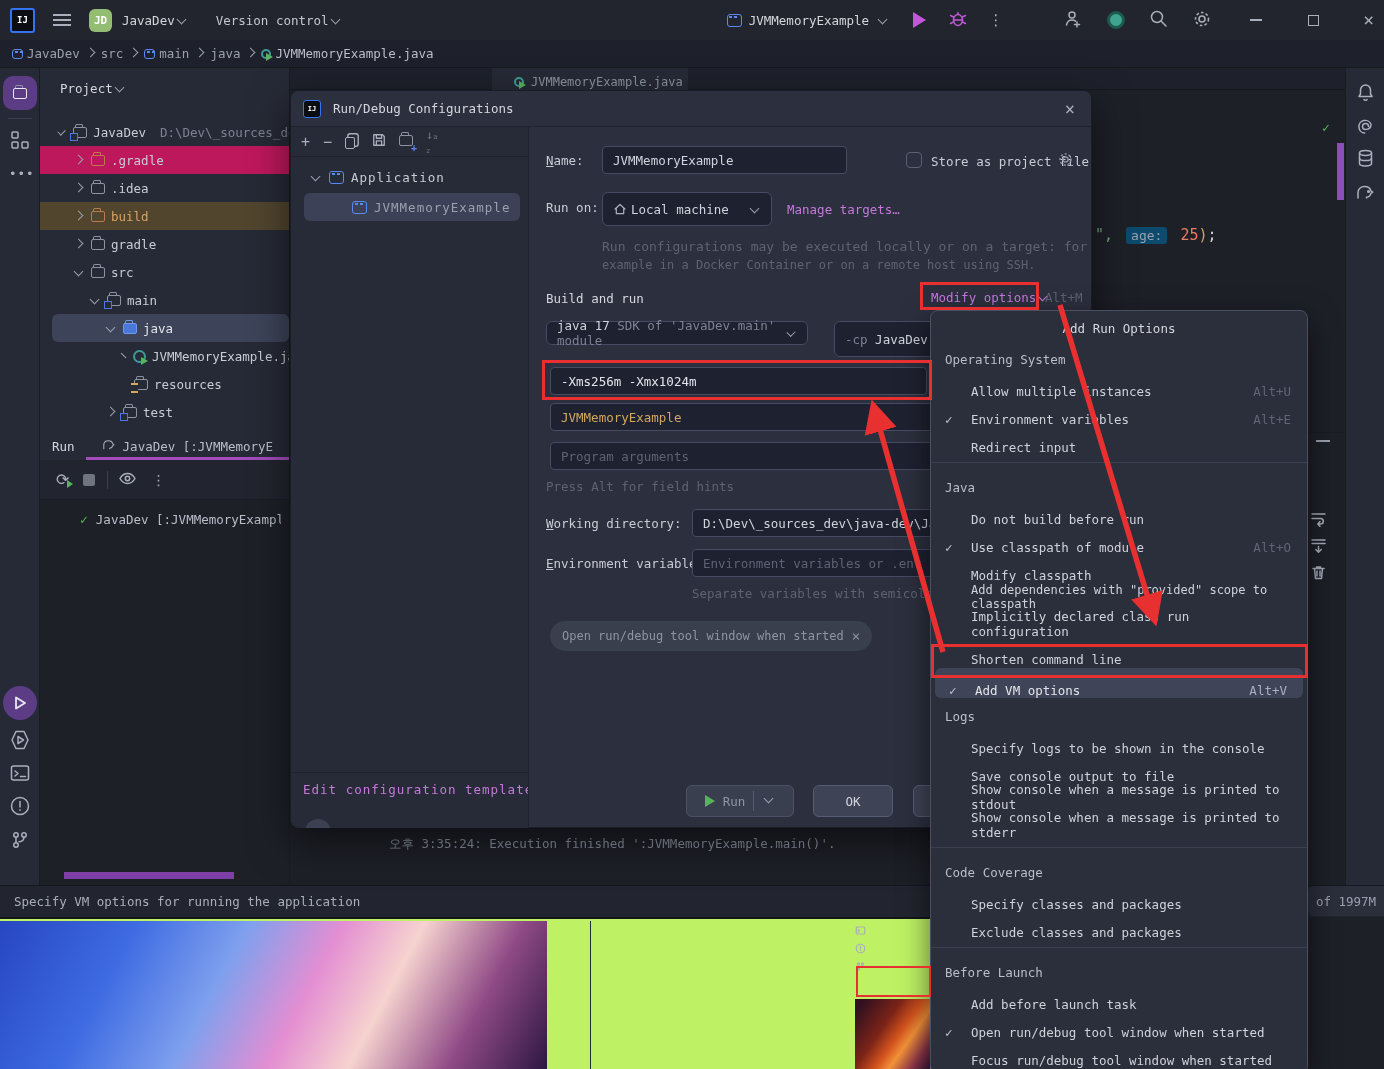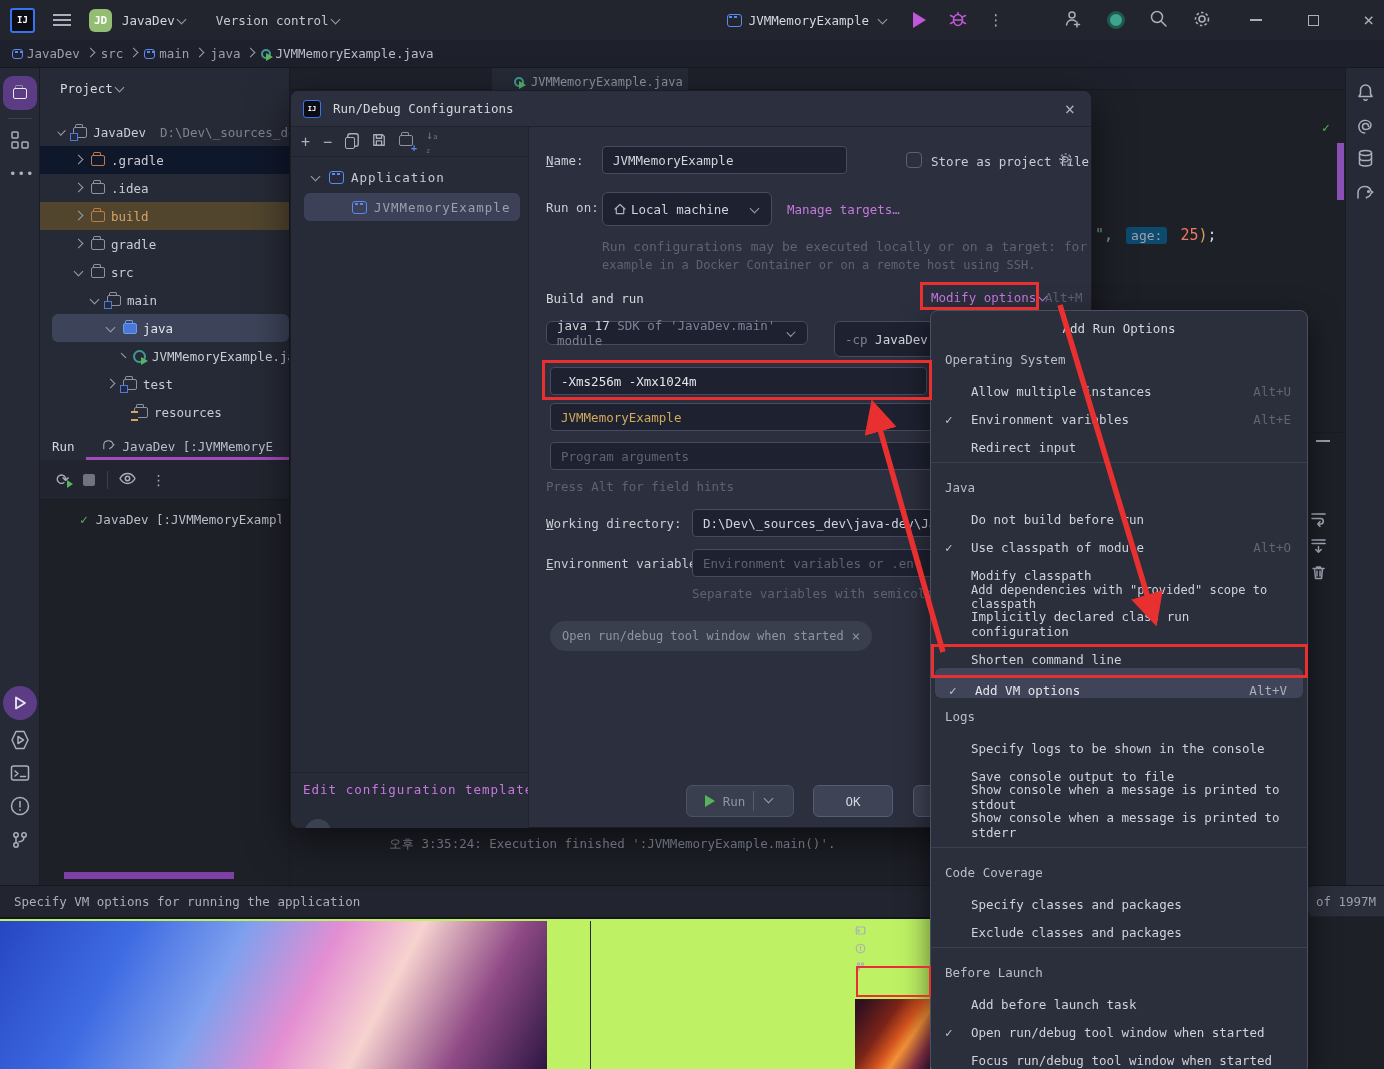--- a/index.html
+++ b/index.html
@@ -165,21 +165,21 @@
         <span>Project</span>
         <span class="chev"></span>
       </div>
     <div style="height:10px"></div>
     <div class="tree-row" style="padding-left:16px">
         <span class="chev"></span>
         <span class="ic-folder badge"></span>
         <span>JavaDev</span>
         <span class="path clip">D:\Dev\_sources_dev\java</span>
       </div>
-    <div class="tree-row" style="padding-left:32px;background:#0f172a">
+    <div class="tree-row" style="padding-left:32px;background:#be185d">
         <span class="chev r"></span>
         <span class="ic-folder orange"></span>
         <span>.gradle</span>
       </div>
     <div class="tree-row" style="padding-left:32px">
         <span class="chev r"></span>
         <span class="ic-folder"></span>
         <span>.idea</span>
       </div>
     <div class="tree-row" style="padding-left:32px;background:#51452e">
@@ -205,28 +205,28 @@
     <div class="tree-row" style="padding-left:52px;background:#3d4459;border-radius:6px;margin-left:12px">
         <span class="chev"></span>
         <span class="ic-folder blue"></span>
         <span style="color:#e2e5ea">java</span>
       </div>
     <div class="tree-row" style="padding-left:80px">
         <span class="chev r"></span>
         <span class="ic-class"></span>
         <span>JVMMemoryExample.java</span>
       </div>
+    <div class="tree-row" style="padding-left:94px">
+        <span class="ic-folder lines"></span>
+        <span>resources</span>
+      </div>
     <div class="tree-row" style="padding-left:64px">
         <span class="chev r"></span>
         <span class="ic-folder badge"></span>
         <span>test</span>
-      </div>
-    <div class="tree-row" style="padding-left:94px">
-        <span class="ic-folder lines"></span>
-        <span>resources</span>
       </div>
   </div>
 
   <div class="abs clip" style="left:40px;top:432px;width:250px;height:453px;background:#1e2028;border-right:1px solid #1a1c24">
     <div style="height:28px;background:#262a36;display:flex;align-items:center">
       <span style="padding-left:12px;color:#d4d7dd">Run</span>
       <span style="margin-left:26px"><svg class="ln" width="16" height="16" viewBox="0 0 23 23">
             <path d="M4 17v-5.5C4 8 6.8 5.5 10.5 5.5c3.2 0 5.8 1.7 6.4 4.4l1.8 1.3-1.8 1.2c-.5 2.4-2.3 3.6-4.4 3.8V17"></path>
           </svg></span>
       <span class="clip" style="margin-left:6px;color:#b9bec9;width:150px">JavaDev [:JVMMemoryExample.ma</span>

